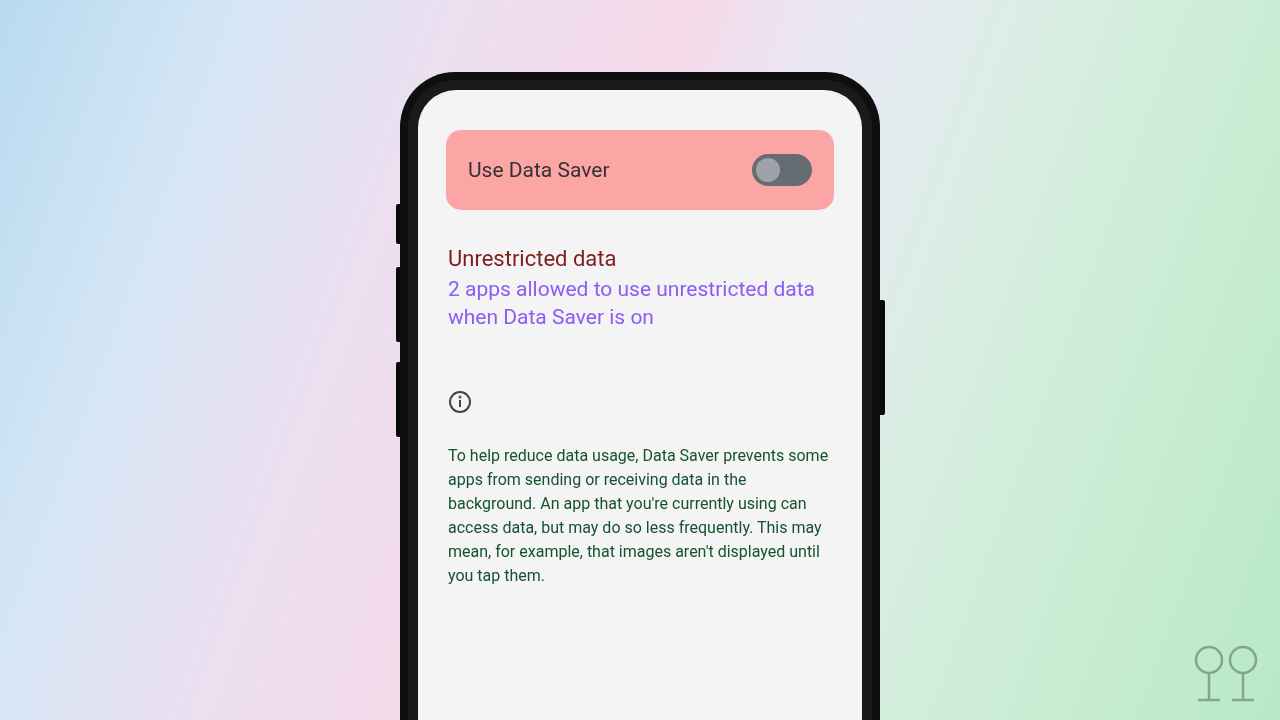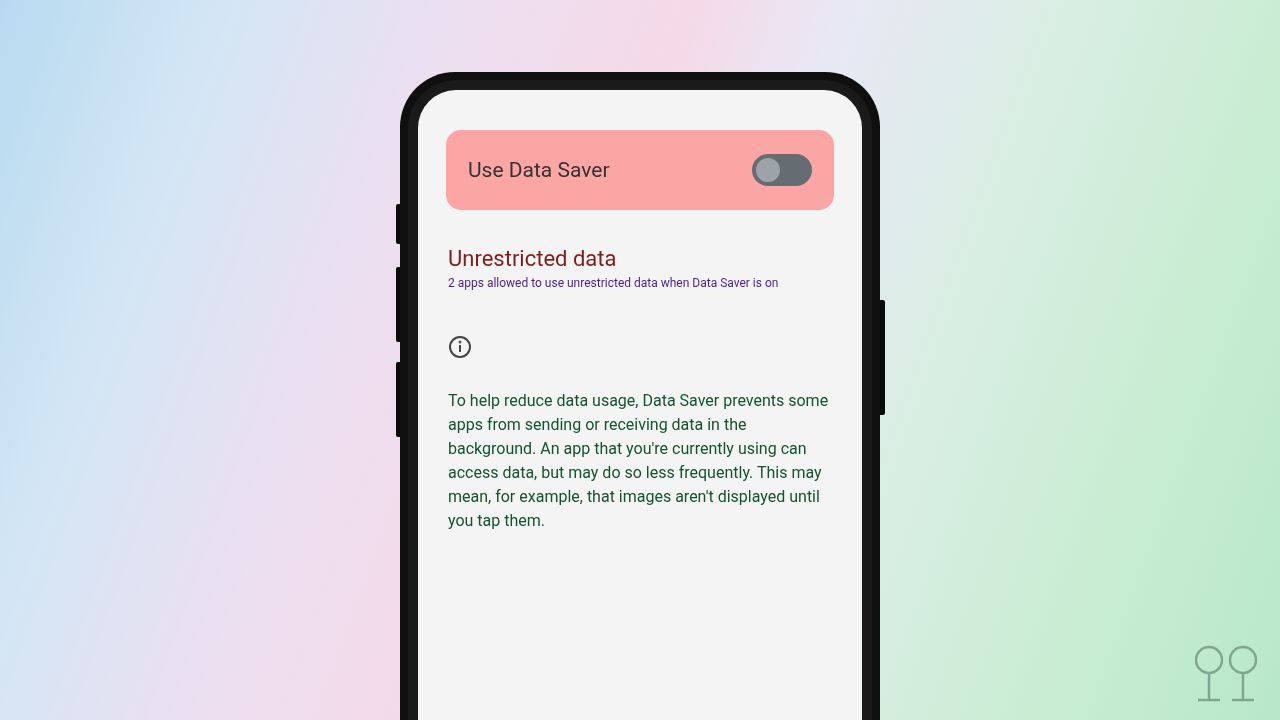--- a/index.html
+++ b/index.html
@@ -139,25 +139,25 @@
     
     .section-title {
       font-size: 22px;
       color: #7f1d1d;
       font-weight: 400;
       margin-bottom: 4px;
       padding: 0 2px;
     }
     
     .section-subtitle {
-      font-size: 12px;
-      color: #4c1d95;
+      font-size: 21px;
+      color: #8b5cf6;
       line-height: 1.35;
       padding: 0 2px;
-      margin-bottom: 44px;
+      margin-bottom: 58px;
     }
     
     .info-icon {
       width: 24px;
       height: 24px;
       margin-left: 2px;
       margin-bottom: 30px;
     }
     
     .info-icon svg {

